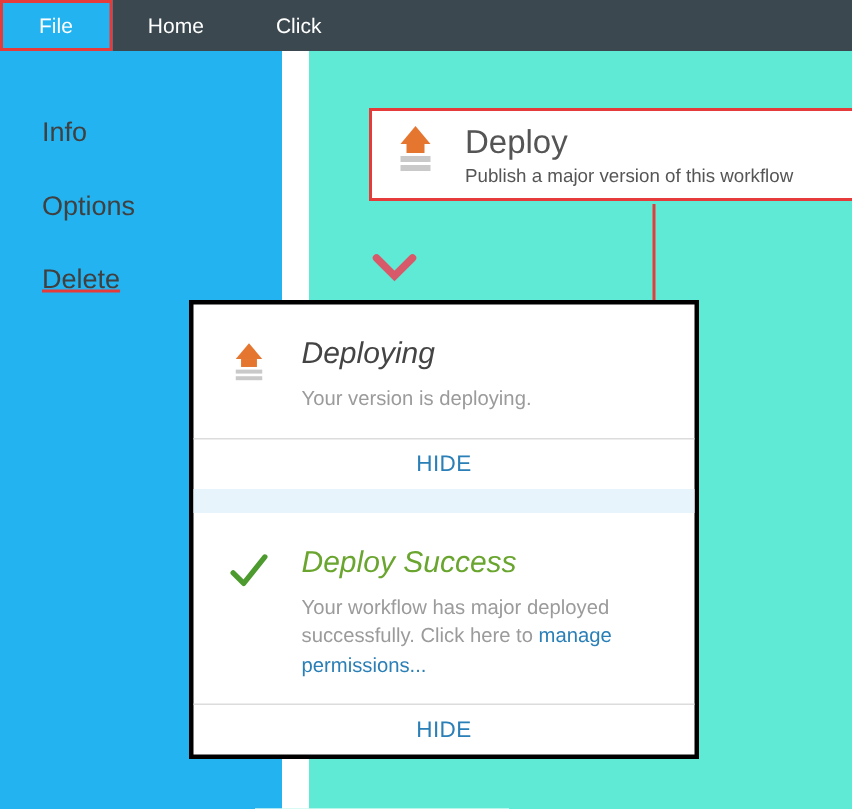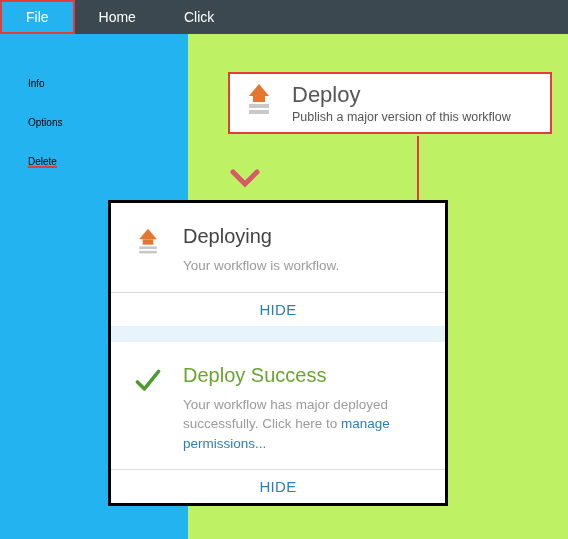--- a/index.html
+++ b/index.html
@@ -2,35 +2,35 @@
 <html><head>
 <meta charset="utf-8">
 <style>
   * { box-sizing: border-box; margin: 0; padding: 0; }
   html, body { width: 568px; height: 539px; font-family: "Segoe UI", Arial, sans-serif; background: #fff; overflow: hidden; }
   .tabbar { display: flex; height: 34px; background: #3b4850; }
   .tab { color: #fff; font-size: 14px; padding: 0 24px; display: flex; align-items: center; cursor: pointer; text-align: right; }
   .tab.active { background: #22b3f0; border: 2px solid #e63b3b; }
   .layout { display: flex; height: calc(539px - 34px); }
   .sidebar { width: 188px; background: #22b3f0; padding-top: 30px; }
-  .side-item { color: #000000; font-size: 10px; padding: 14px 1px 14px 28px; cursor: pointer; }
+  .side-item { color: #404040; font-size: 18px; padding: 14px 1px 14px 28px; cursor: pointer; }
   .side-item.underlined span { text-decoration: underline; text-decoration-color: #e63b3b; text-decoration-thickness: 2px; }
-  .content { flex: 1; position: relative; background: #bef264; }
+  .content { flex: 1; position: relative; background: #5eead4; margin-left: 18px; }
   .card { position: absolute; display: flex; align-items: flex-start; gap: 16px; }
   .deploy-card { left: 40px; top: 38px; width: 324px; height: 62px; border: 2px solid #e63b3b; padding: 8px 12px; background: #fff; }
   .delete-card { left: 40px; top: 128px; }
   .card-title { font-size: 22px; color: #555; font-weight: 400; }
   .card-sub { font-size: 12.5px; color: #555; margin-top: 2px; }
   .icon-box { width: 34px; height: 34px; display: flex; align-items: center; justify-content: center; }
   .arrow-svg { position: absolute; left: 220px; top: 102px; }
   
   .overlay { position: absolute; left: -80px; top: 166px; width: 340px; border: 3px solid #000; background: #fff; }
   .panel { padding: 22px 20px 16px 20px; display: flex; gap: 18px; }
   .panel .info { flex: 1; }
-  .panel-title { font-size: 20px; font-weight: 400; margin-bottom: 8px; }
+  .panel-title { font-size: 20px; font-weight: 400; margin-bottom: 8px; font-style: italic; }
   .panel-title.orange { color: #444; }
   .panel-title.green { color: #6aa52f; }
   .panel-msg { font-size: 13.5px; color: #9b9b9b; line-height: 1.45; }
   .panel-msg a { color: #2a7fb7; text-decoration: none; cursor: pointer; }
   .panel-footer { border-top: 1px solid #dcdcdc; text-align: center; font-size: 15px; letter-spacing: 0.3px; color: #2a7fb7; padding: 8px 0; cursor: pointer; }
   .sep { height: 16px; background: #e8f4fb; }
 </style>
 </head>
 <body>
 
@@ -88,21 +88,21 @@
         <div class="icon-box">
           <svg width="30" height="30" viewBox="0 0 34 34">
             <polygon points="17,2 27,14 7,14" fill="#e5762f"></polygon>
             <rect x="11" y="14" width="12" height="6" fill="#e5762f"></rect>
             <rect x="7" y="22" width="20" height="3" fill="#c9c9c9"></rect>
             <rect x="7" y="27" width="20" height="3" fill="#c9c9c9"></rect>
           </svg>
         </div>
         <div class="info">
           <div class="panel-title orange">Deploying</div>
-          <div class="panel-msg">Your workflow is workflow.</div>
+          <div class="panel-msg">Your version is deploying.</div>
         </div>
       </div>
       <div class="panel-footer"><span>HIDE</span></div>
 
       <div class="sep"></div>
 
       <div class="panel">
         <div class="icon-box">
           <svg width="30" height="30" viewBox="0 0 34 34">
             <path d="M5 18 L13 26 L29 6" stroke="#4d9b2f" stroke-width="4" fill="none" stroke-linecap="round" stroke-linejoin="round"></path>

